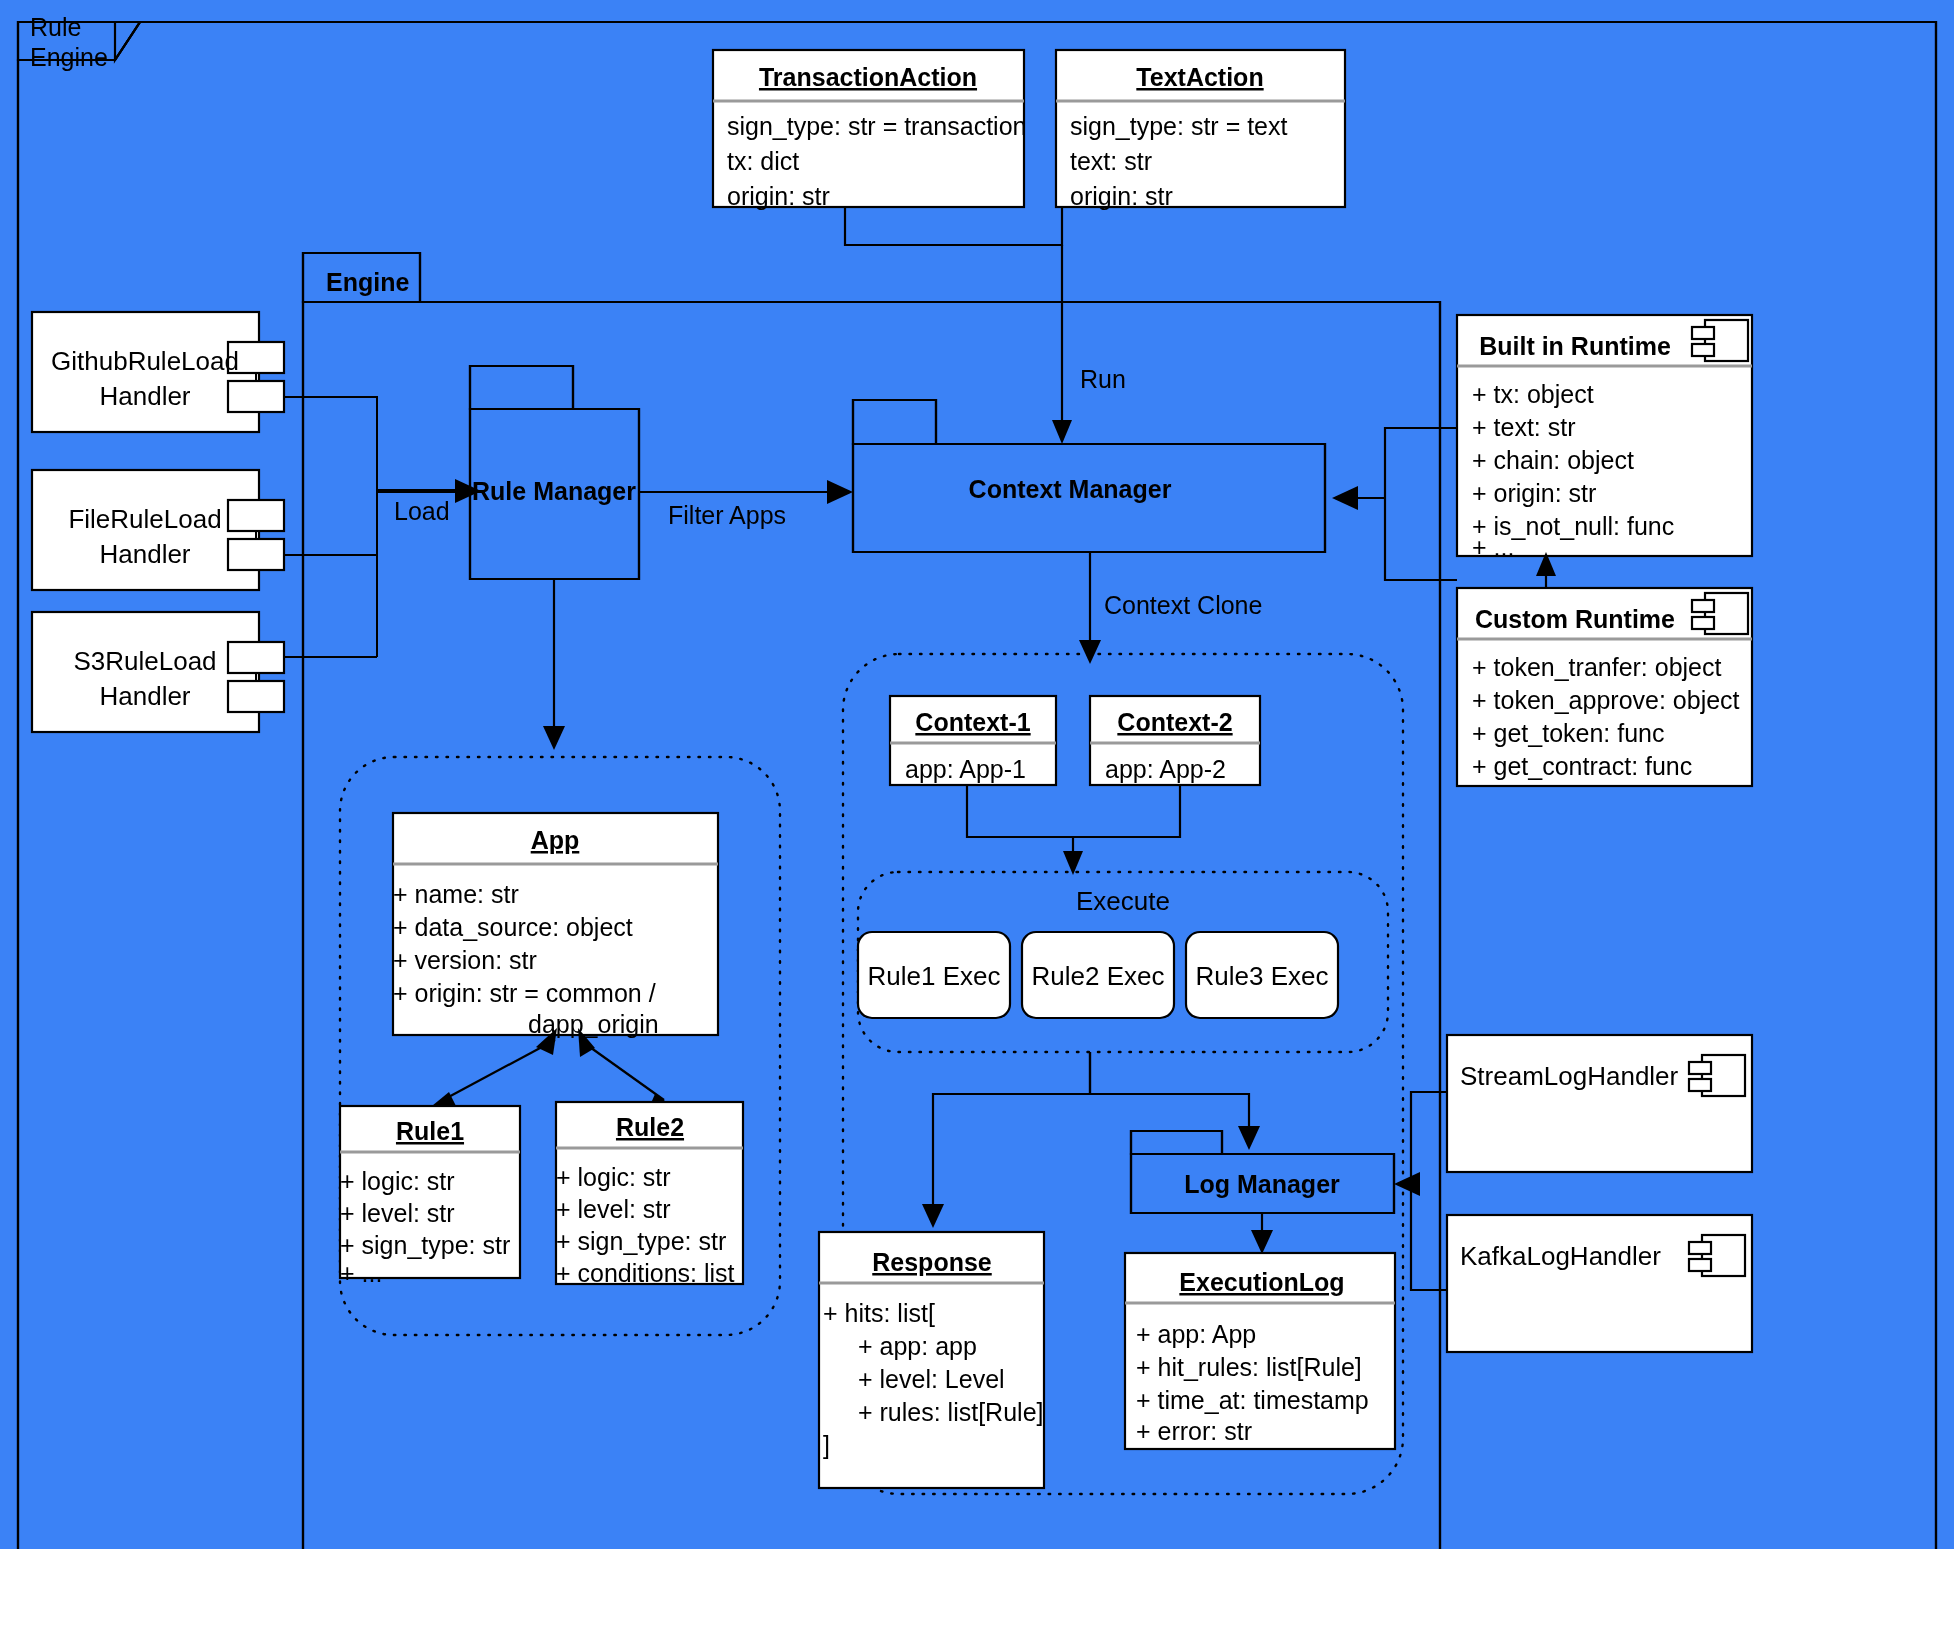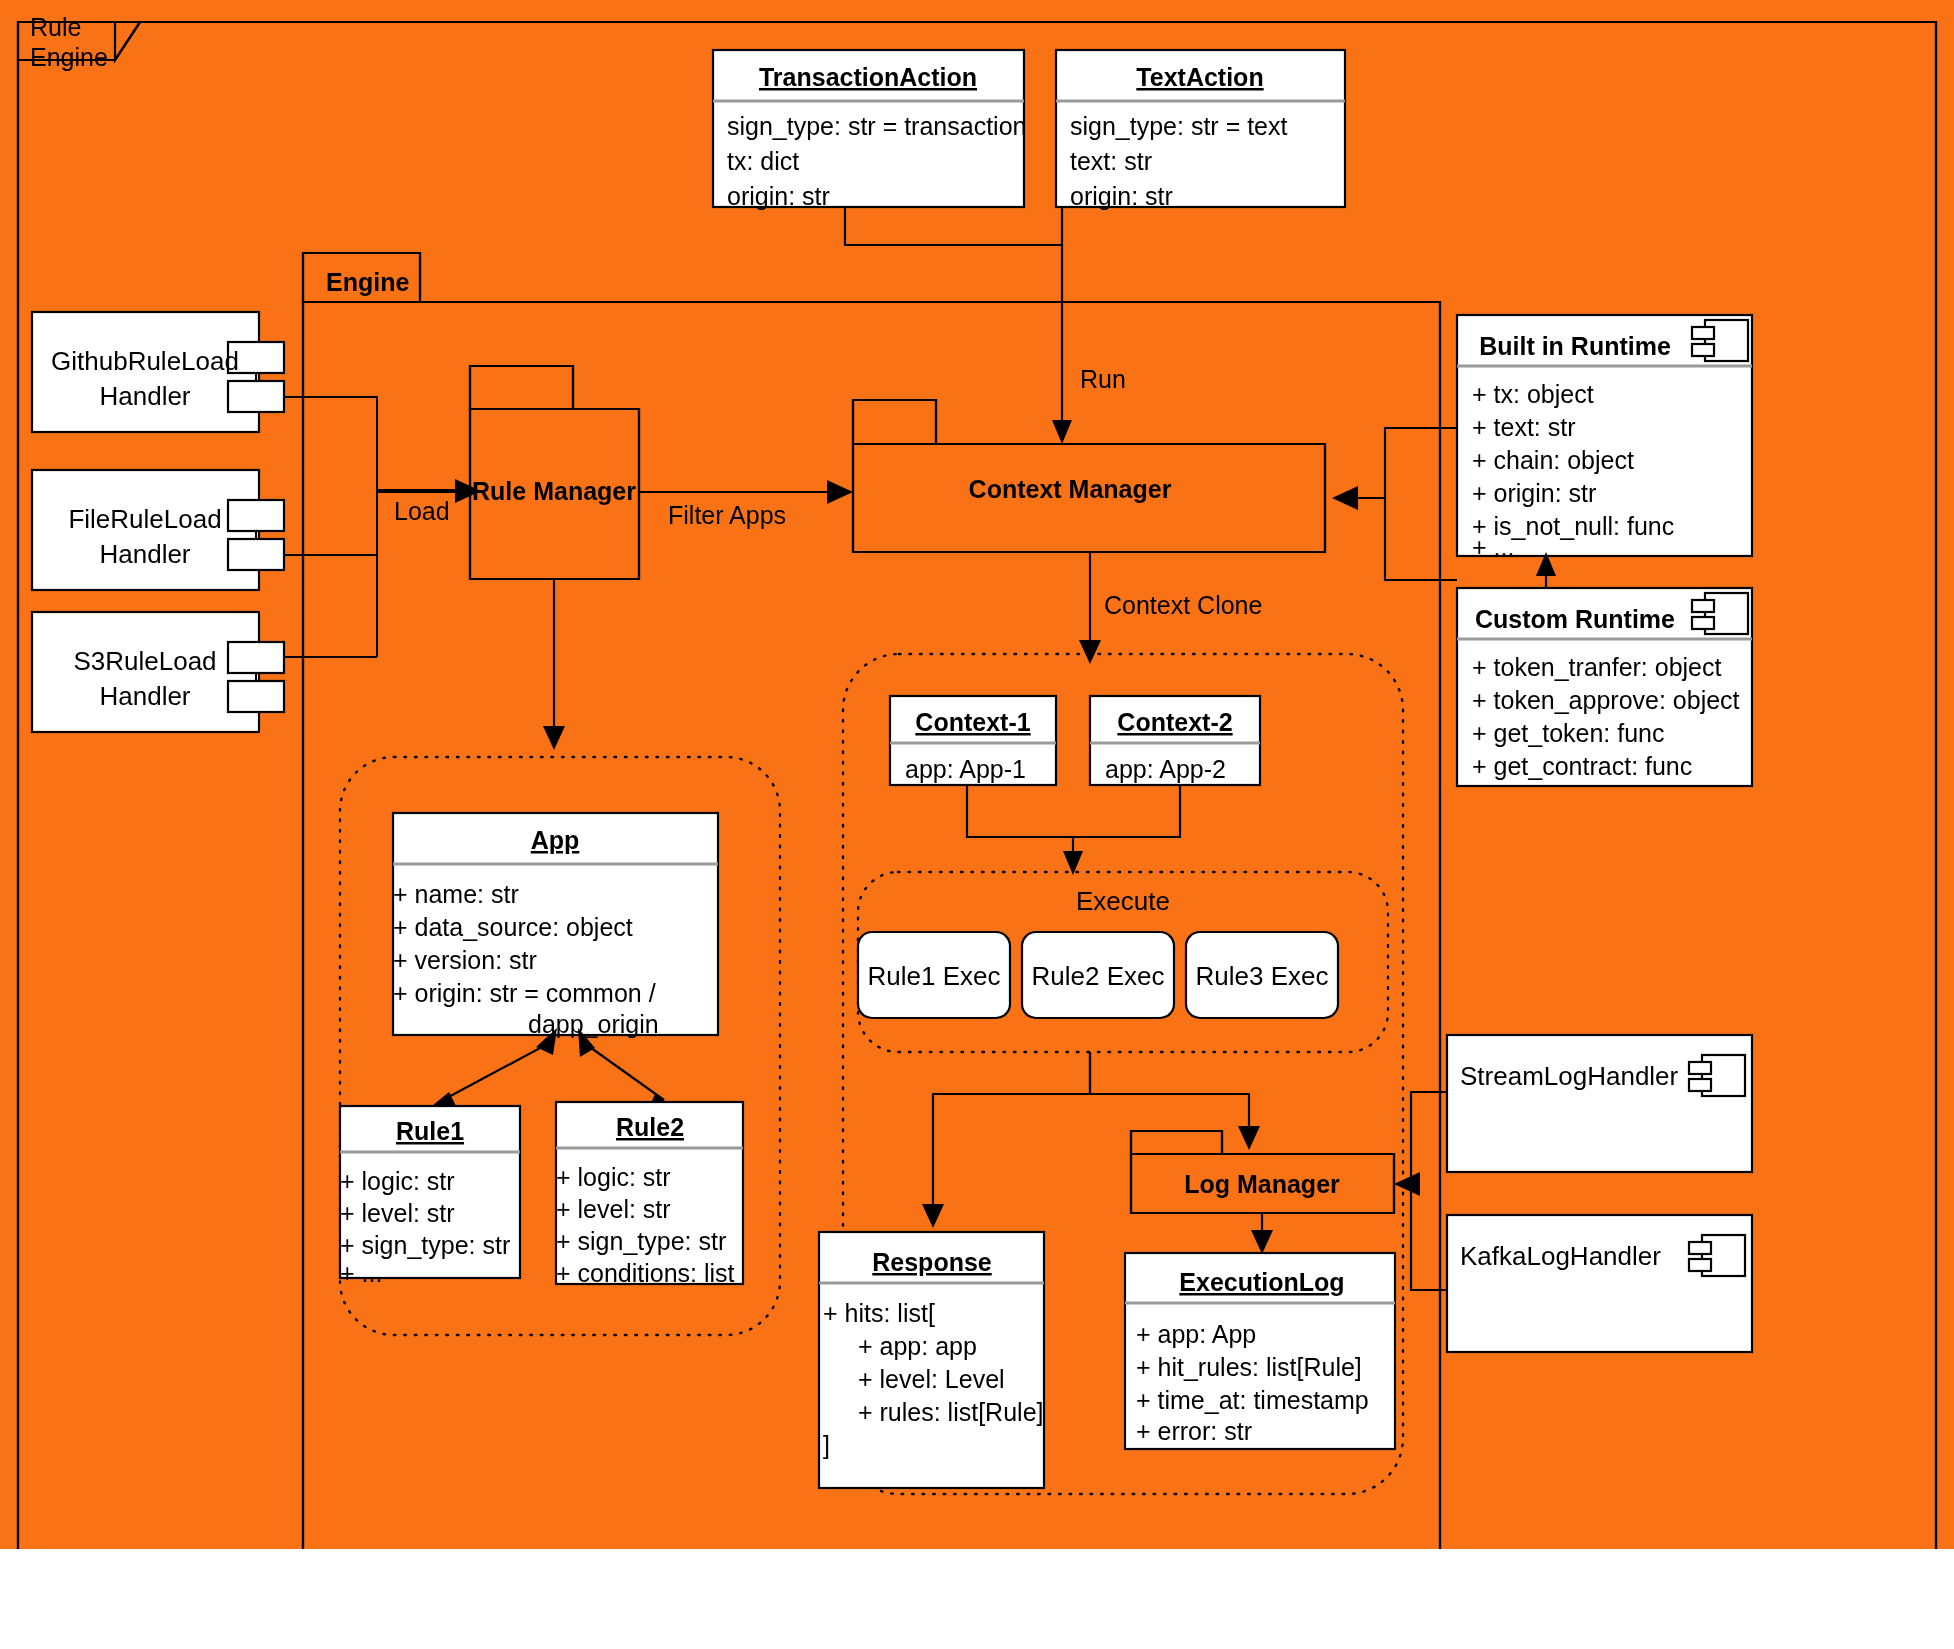--- a/index.html
+++ b/index.html
@@ -1,17 +1,17 @@
 <!DOCTYPE html>
 <html><head>
 <meta charset="utf-8">
 <style>
   html,body{margin:0;padding:0;background:#ffffff;}
   body{font-family:"Liberation Sans","DejaVu Sans",sans-serif;}
-  #stage{position:relative;width:1954px;height:1549px;background:#f97316;overflow:hidden;}
+  #stage{position:relative;width:1954px;height:1549px;background:#3b82f6;overflow:hidden;}
   svg#diagram{position:absolute;left:0;top:0;width:1954px;height:1649px;}
   .ln{stroke:#000;stroke-width:2.2;fill:none;}
   .ln-thin{stroke:#000;stroke-width:2;fill:none;}
   .box{fill:#ffffff;stroke:#000;stroke-width:2.2;}
   .divider{stroke:#9a9a9a;stroke-width:3;}
   .dotted{fill:none;stroke:#000;stroke-width:2.4;stroke-dasharray:1.5 9;stroke-linecap:round;}
   text{font-family:"Liberation Sans","DejaVu Sans",sans-serif;fill:#000;}
   .t-title{font-size:25px;font-weight:bold;text-decoration:underline;}
   .t-pkg{font-size:25px;font-weight:bold;}
   .t-attr{font-size:25px;}

